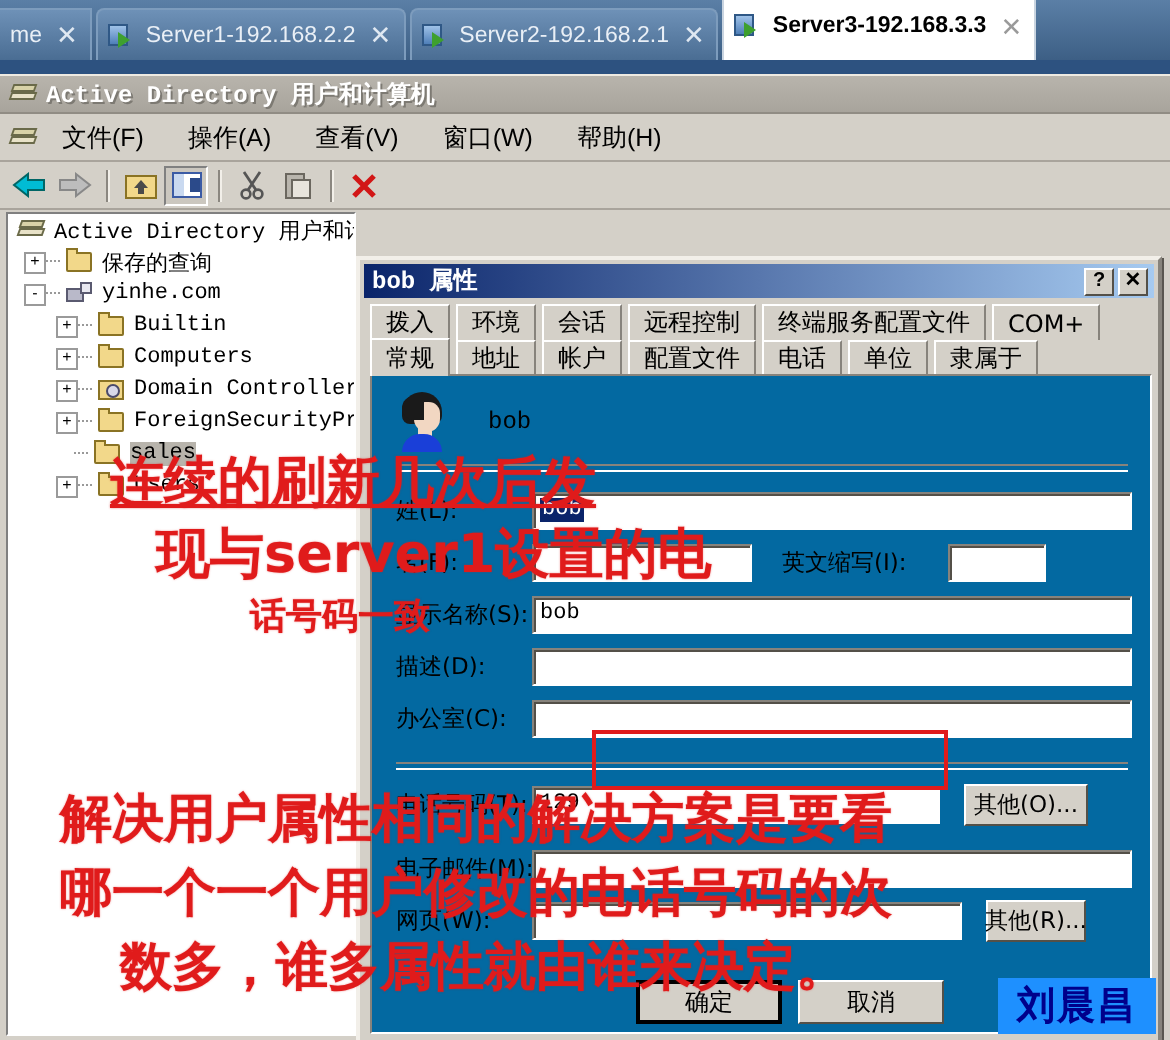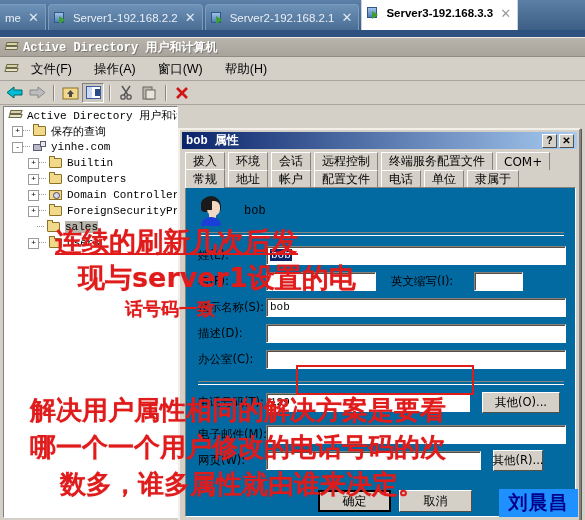--- a/index.html
+++ b/index.html
@@ -260,20 +260,21 @@
 
   <div id="mmc-menu">
     <span class="ico" style="margin-left:4px;">
       <span class="ico-books">
           <span class="b1"></span>
           <span class="b2"></span>
         </span>
     </span>
     <span class="menuitem">文件(F)</span>
     <span class="menuitem">操作(A)</span>
+    <span class="menuitem">查看(V)</span>
     <span class="menuitem">窗口(W)</span>
     <span class="menuitem">帮助(H)</span>
   </div>
 
   <div id="mmc-toolbar">
     <div class="tbtn">
       <svg width="17" height="13" viewBox="0 0 17 13">
           <path d="M8 1 L8 4 L16 4 L16 9 L8 9 L8 12 L1 6.5 Z" fill="#00bcd4" stroke="#066" stroke-width="1"></path>
         </svg>
     </div>
@@ -465,21 +466,21 @@
       <div class="frow" style="left:12px;top:161px;width:368px;">
         <span class="flabel" style="width:68px;">办公室(C):</span>
         <span class="finput" style="width:300px;"></span>
       </div>
 
       <div style="position:absolute;left:12px;top:193px;width:366px;height:2px;border-top:1px solid #87837c;border-bottom:1px solid #fff;"></div>
 
       <div class="frow" style="left:12px;top:204px;width:368px;">
         <span class="flabel" style="width:68px;">电话号码(T):</span>
         <span class="finput" style="width:204px;">129</span>
-        <span class="dbtn" style="margin-left:12px;width:78px;">其他(O)...</span>
+        <span class="dbtn" style="margin-left:12px;width:62px;">其他(O)...</span>
       </div>
 
       <div class="frow" style="left:12px;top:236px;width:368px;">
         <span class="flabel" style="width:68px;">电子邮件(M):</span>
         <span class="finput" style="width:300px;"></span>
       </div>
 
       <div class="frow" style="left:12px;top:262px;width:368px;">
         <span class="flabel" style="width:68px;">网页(W):</span>
         <span class="finput" style="width:215px;"></span>

